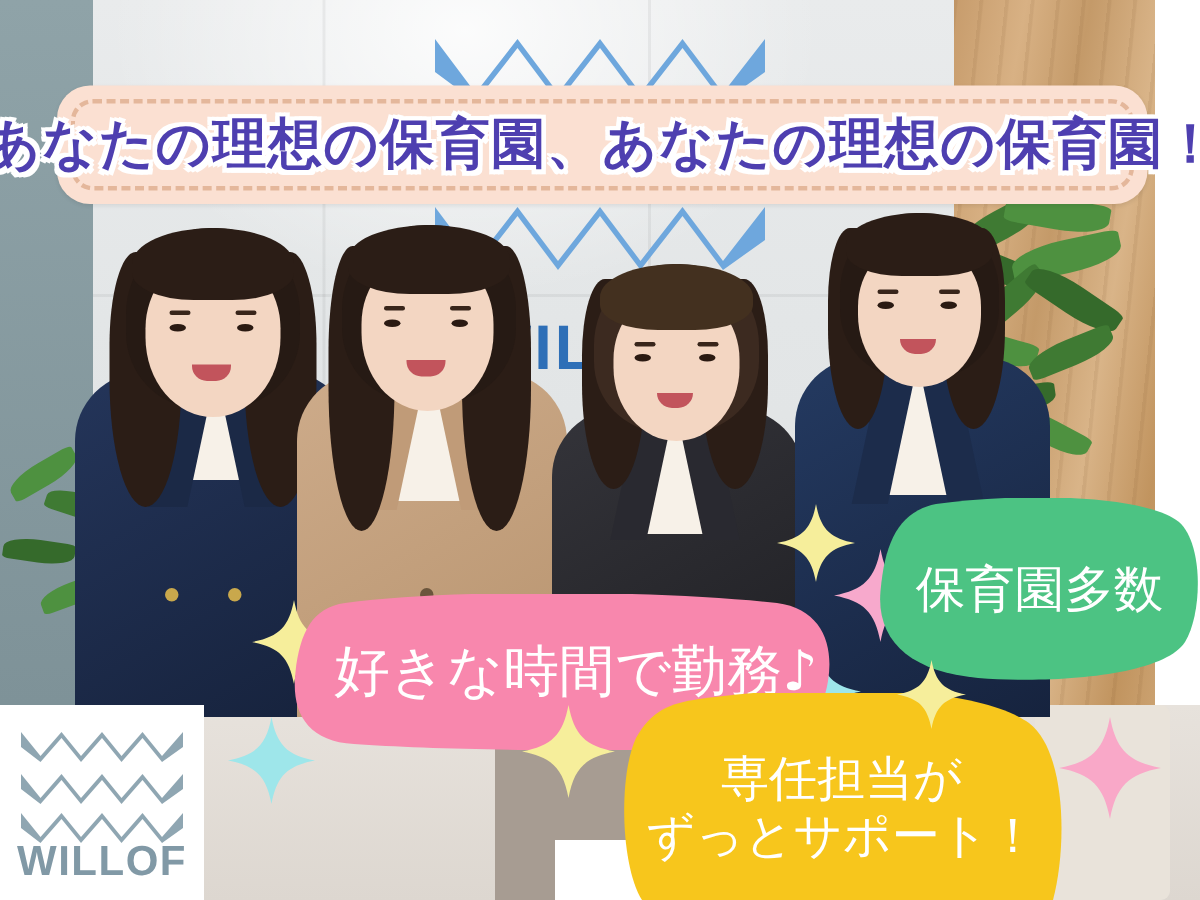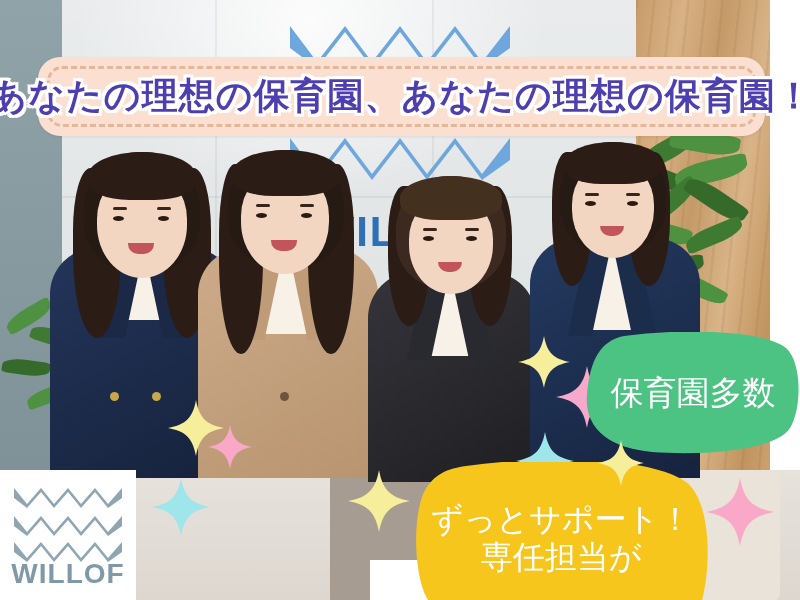--- a/index.html
+++ b/index.html
@@ -303,38 +303,46 @@
     <svg viewBox="0 0 100 100">
         <path fill="#F9A8C8" d="M50 0 C56 32 68 44 100 50 C68 56 56 68 50 100 C44 68 32 56 0 50 C32 44 44 32 50 0 Z"></path>
       </svg>
   </div>
 
   <div class="banner">
     <div class="banner-dash"></div>
     <div class="banner-text">あなたの理想の保育園、あなたの理想の保育園！</div>
   </div>
 
+  <div class="blob" id="blob-pink">
+    <svg viewBox="0 0 360 104" preserveAspectRatio="none">
+      <path fill="#F887AD" d="M34,6 C110,-4 250,-2 322,6 C352,10 360,34 356,58 C352,84 336,100 300,102 C210,106 96,104 40,100 C8,98 -2,78 1,52 C4,26 12,9 34,6 Z"></path>
+    </svg>
+    <div class="blob-label">
+      <span>好きな時間で勤務♪</span>
+    </div>
+  </div>
 
   <div class="blob" id="blob-green">
     <svg viewBox="0 0 214 122" preserveAspectRatio="none">
       <path fill="#4CC383" d="M38,4 C96,-4 178,-2 200,16 C216,30 216,76 204,96 C190,118 120,124 66,120 C22,116 -2,96 1,62 C4,28 14,9 38,4 Z"></path>
     </svg>
     <div class="blob-label">
       <span>保育園多数</span>
     </div>
   </div>
 
 
   <div class="blob" id="blob-yellow">
     <svg viewBox="0 0 294 138" preserveAspectRatio="none">
       <path fill="#F7C61C" d="M52,4 C140,-8 238,-4 272,20 C296,38 298,100 288,138 L14,138 C0,116 -2,56 10,30 C20,12 32,7 52,4 Z"></path>
     </svg>
     <div class="blob-label">
+      <span>専任担当が</span>
       <span>ずっとサポート！</span>
-      <span>専任担当が</span>
     </div>
   </div>
 
   <div class="logo-box">
     <div class="logo-zig" style="top:16px">
       <svg viewBox="0 0 108 22" preserveAspectRatio="none">
         <polygon fill="#8FA6B2" points="0,2 13,18 27,2 40,18 54,2 67,18 81,2 94,18 108,2 108,12 94,22 81,6 67,22 54,6 40,22 27,6 13,22 0,12"></polygon>
       </svg>
     </div>
     <div class="logo-zig" style="top:44px">

